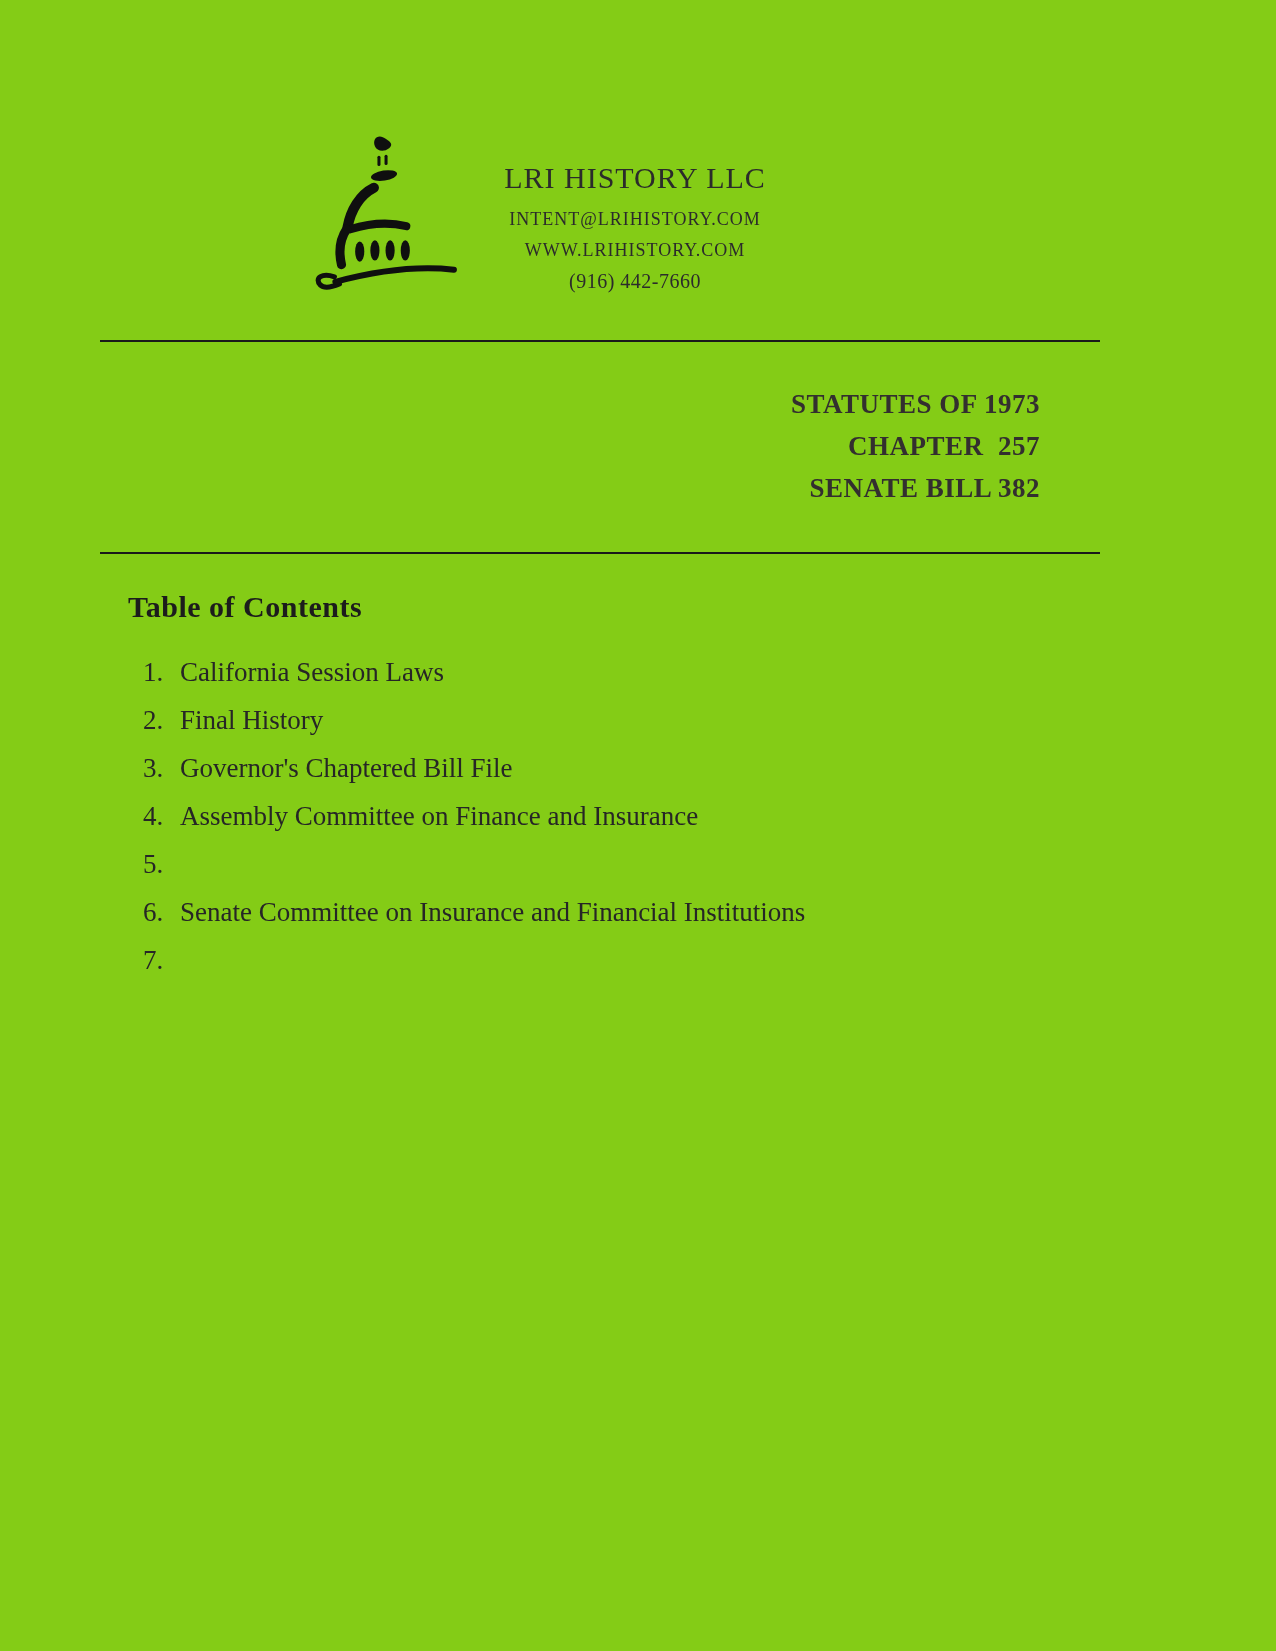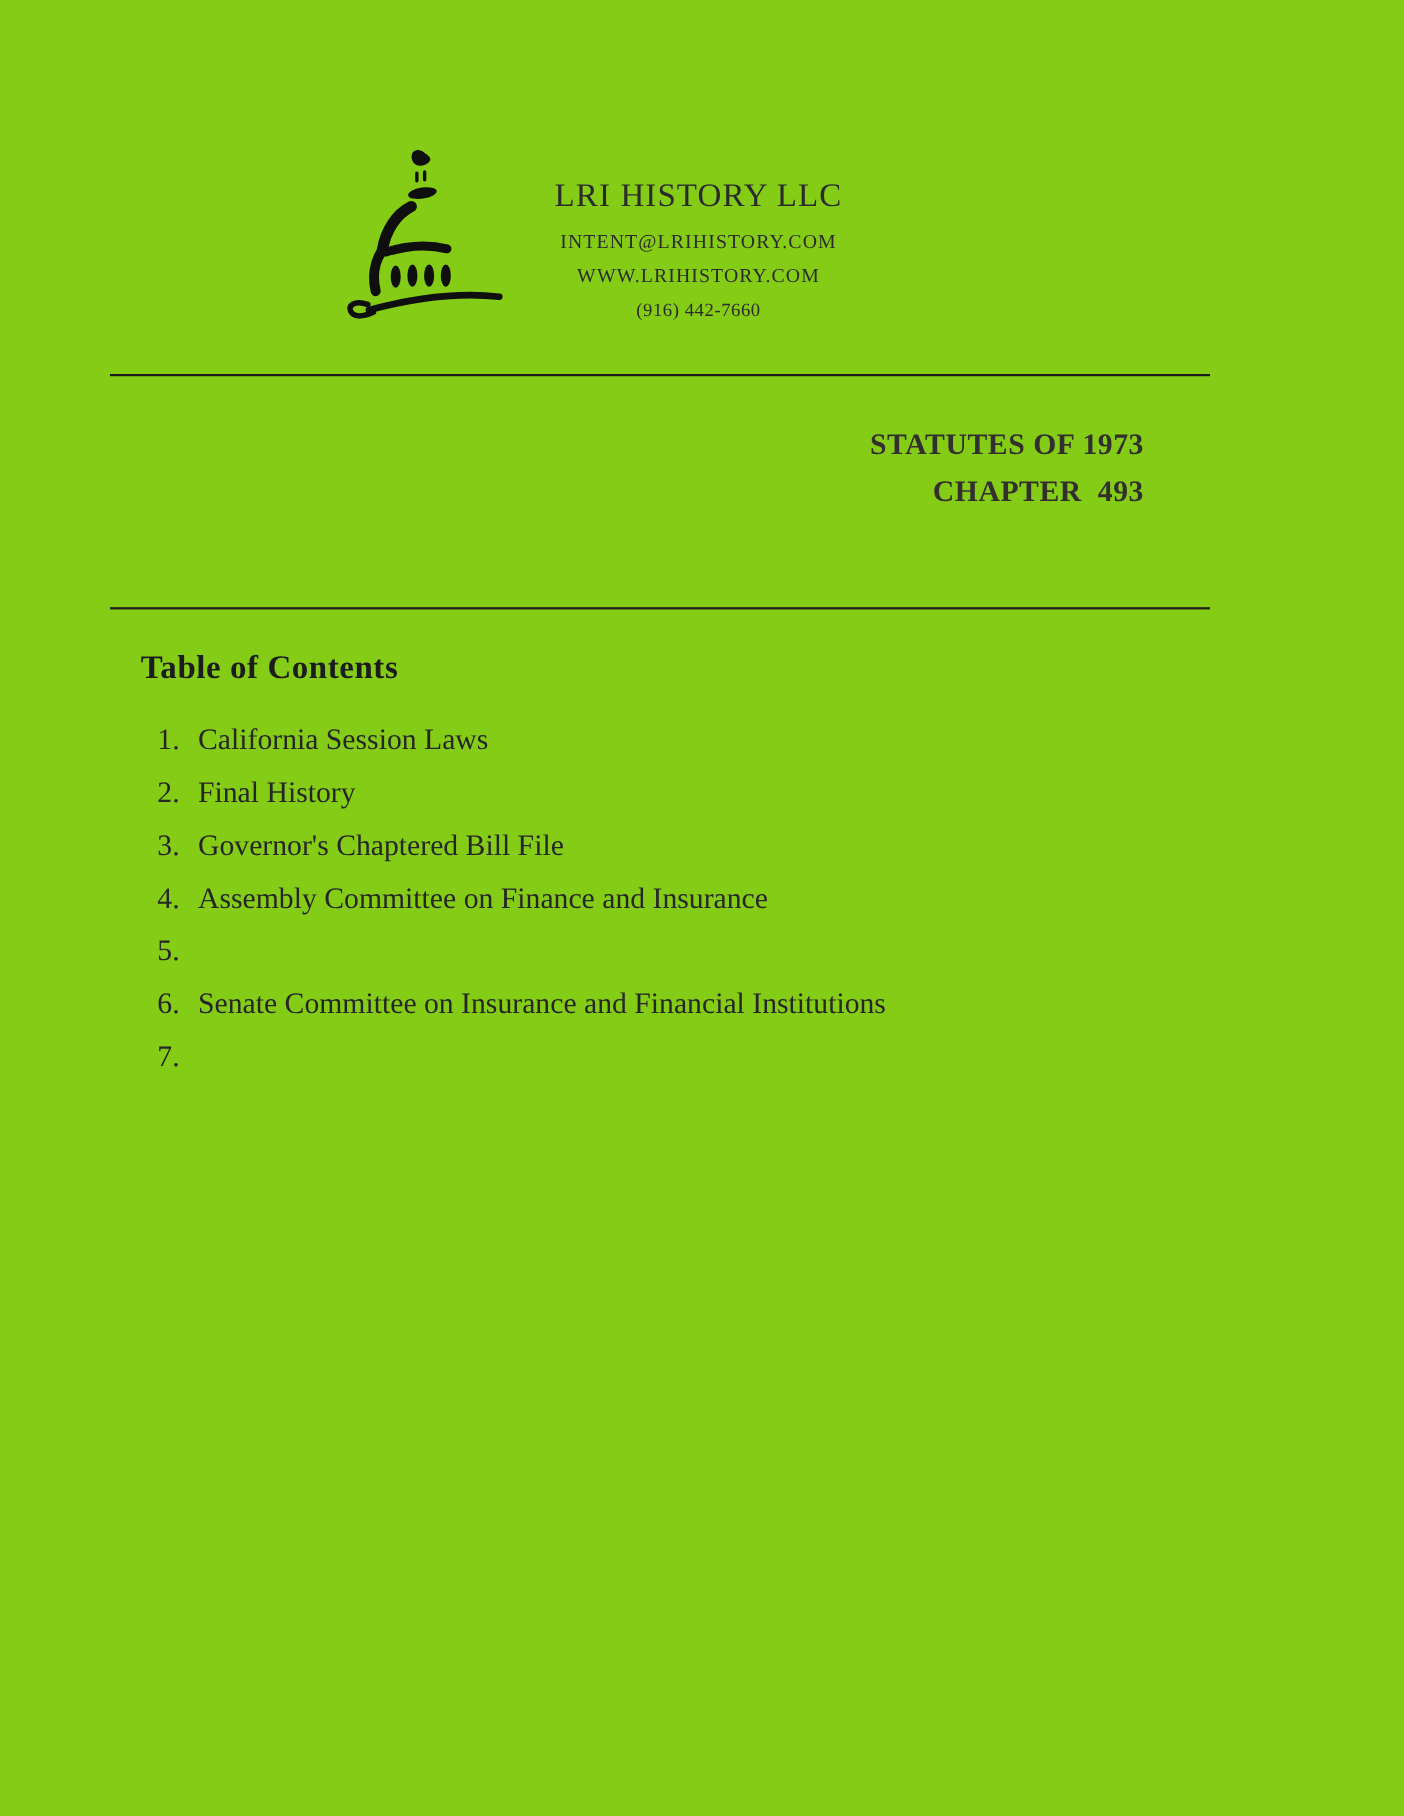--- a/index.html
+++ b/index.html
@@ -38,21 +38,21 @@
     color: #2b2b2b;
   }
   .contact-block { margin-top: 8px; }
   .contact-line {
     font-size: 18px;
     line-height: 31px;
     letter-spacing: 1px;
     color: #2b2b2b;
   }
   .contact-line.phone {
-    font-size: 17px;
+    font-size: 20px;
     letter-spacing: 0.5px;
   }
 
   
   .rule {
     position: absolute;
     left: 100px;
     width: 1000px;
     height: 2px;
     background: #1a1a1a;
@@ -149,21 +149,22 @@
       <div class="contact-line">WWW.LRIHISTORY.COM</div>
       <div class="contact-line phone">(916) 442-7660</div>
     </div>
   </div>
 
   <div class="rule rule-1"></div>
   <div class="rule rule-2"></div>
 
   <div class="statutes">
     <div class="line">STATUTES OF 1973</div>
-    <div class="line">CHAPTER  493</div>
+    <div class="line">CHAPTER  257</div>
+    <div class="line">SENATE BILL 382</div>
   </div>
 
   <div class="toc-heading">Table of Contents</div>
 
   <ul class="toc-list">
     <li class="toc-item">
       <span class="toc-num">1.</span>
       <span class="toc-label">California Session Laws</span>
     </li>
     <li class="toc-item">

